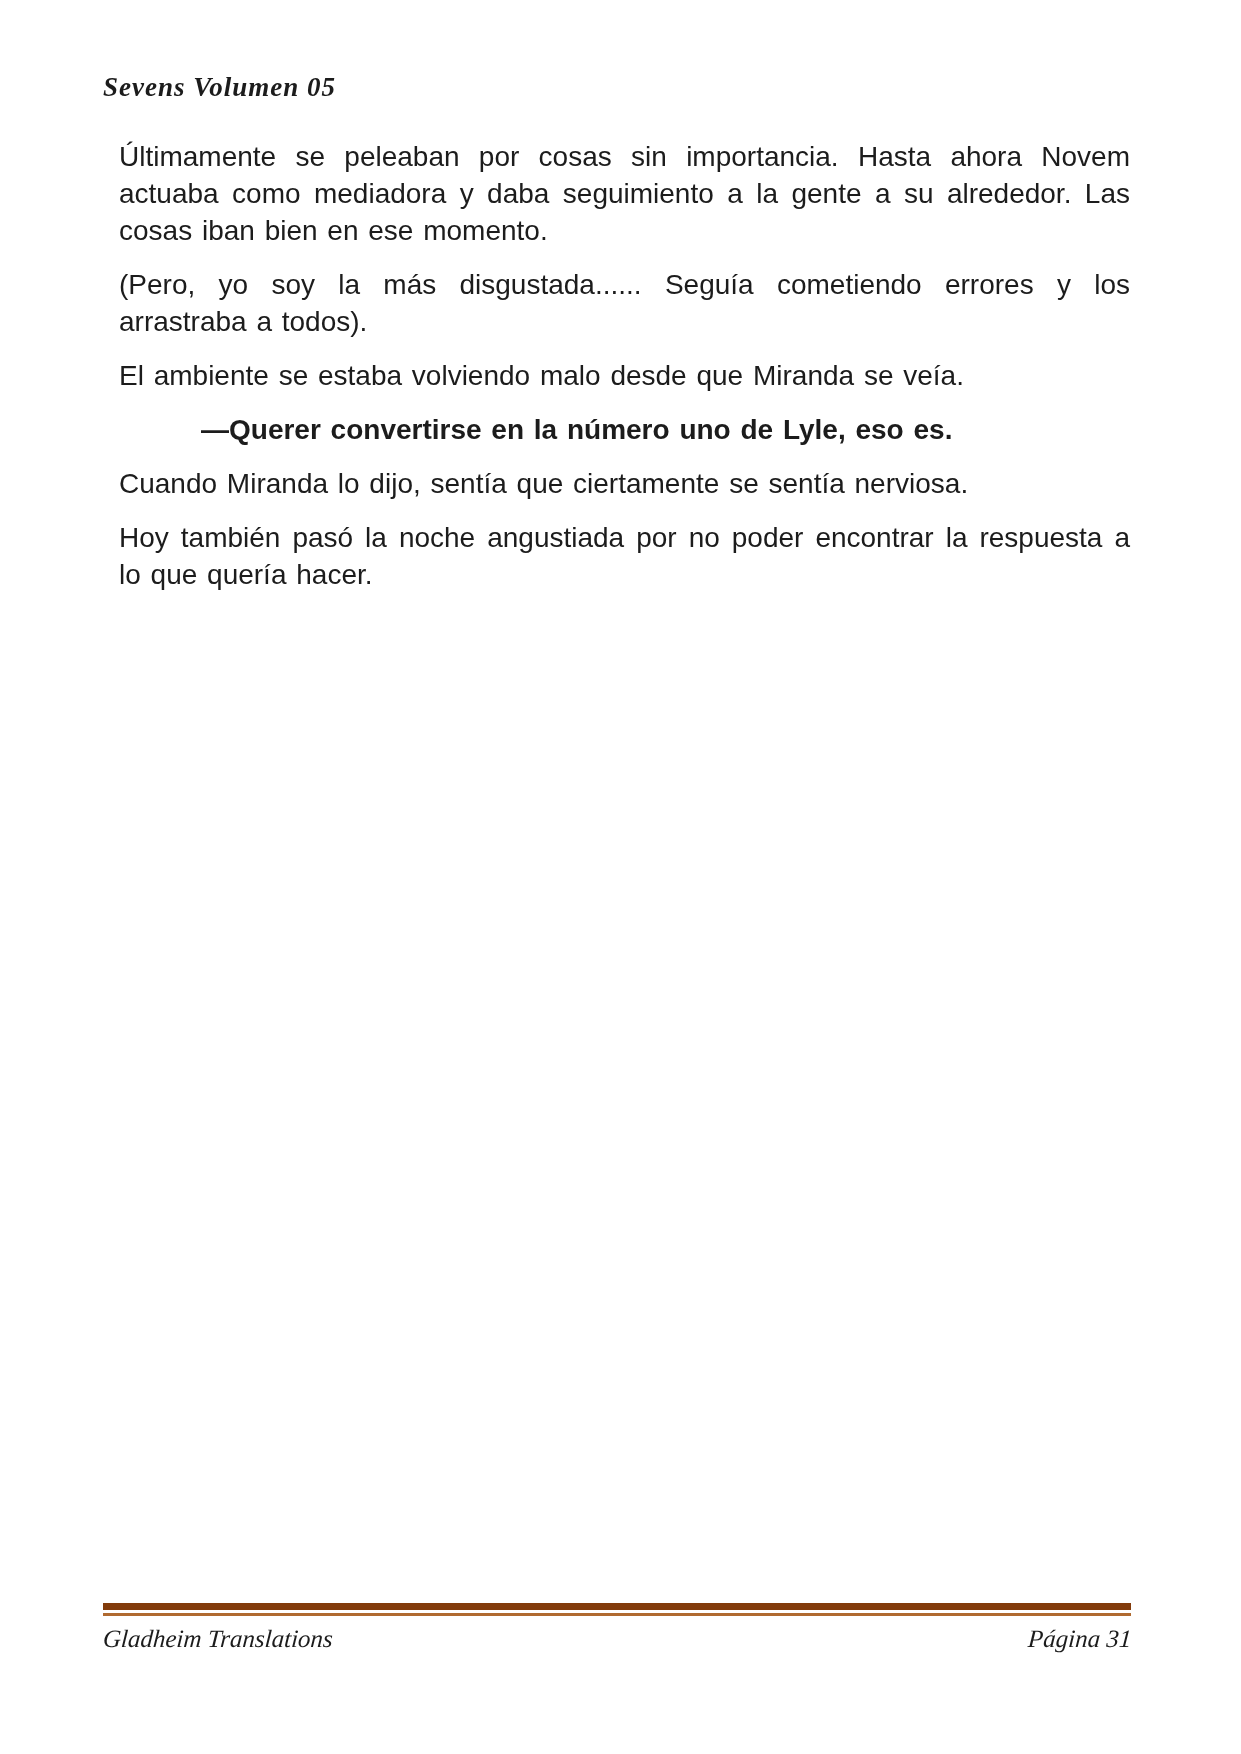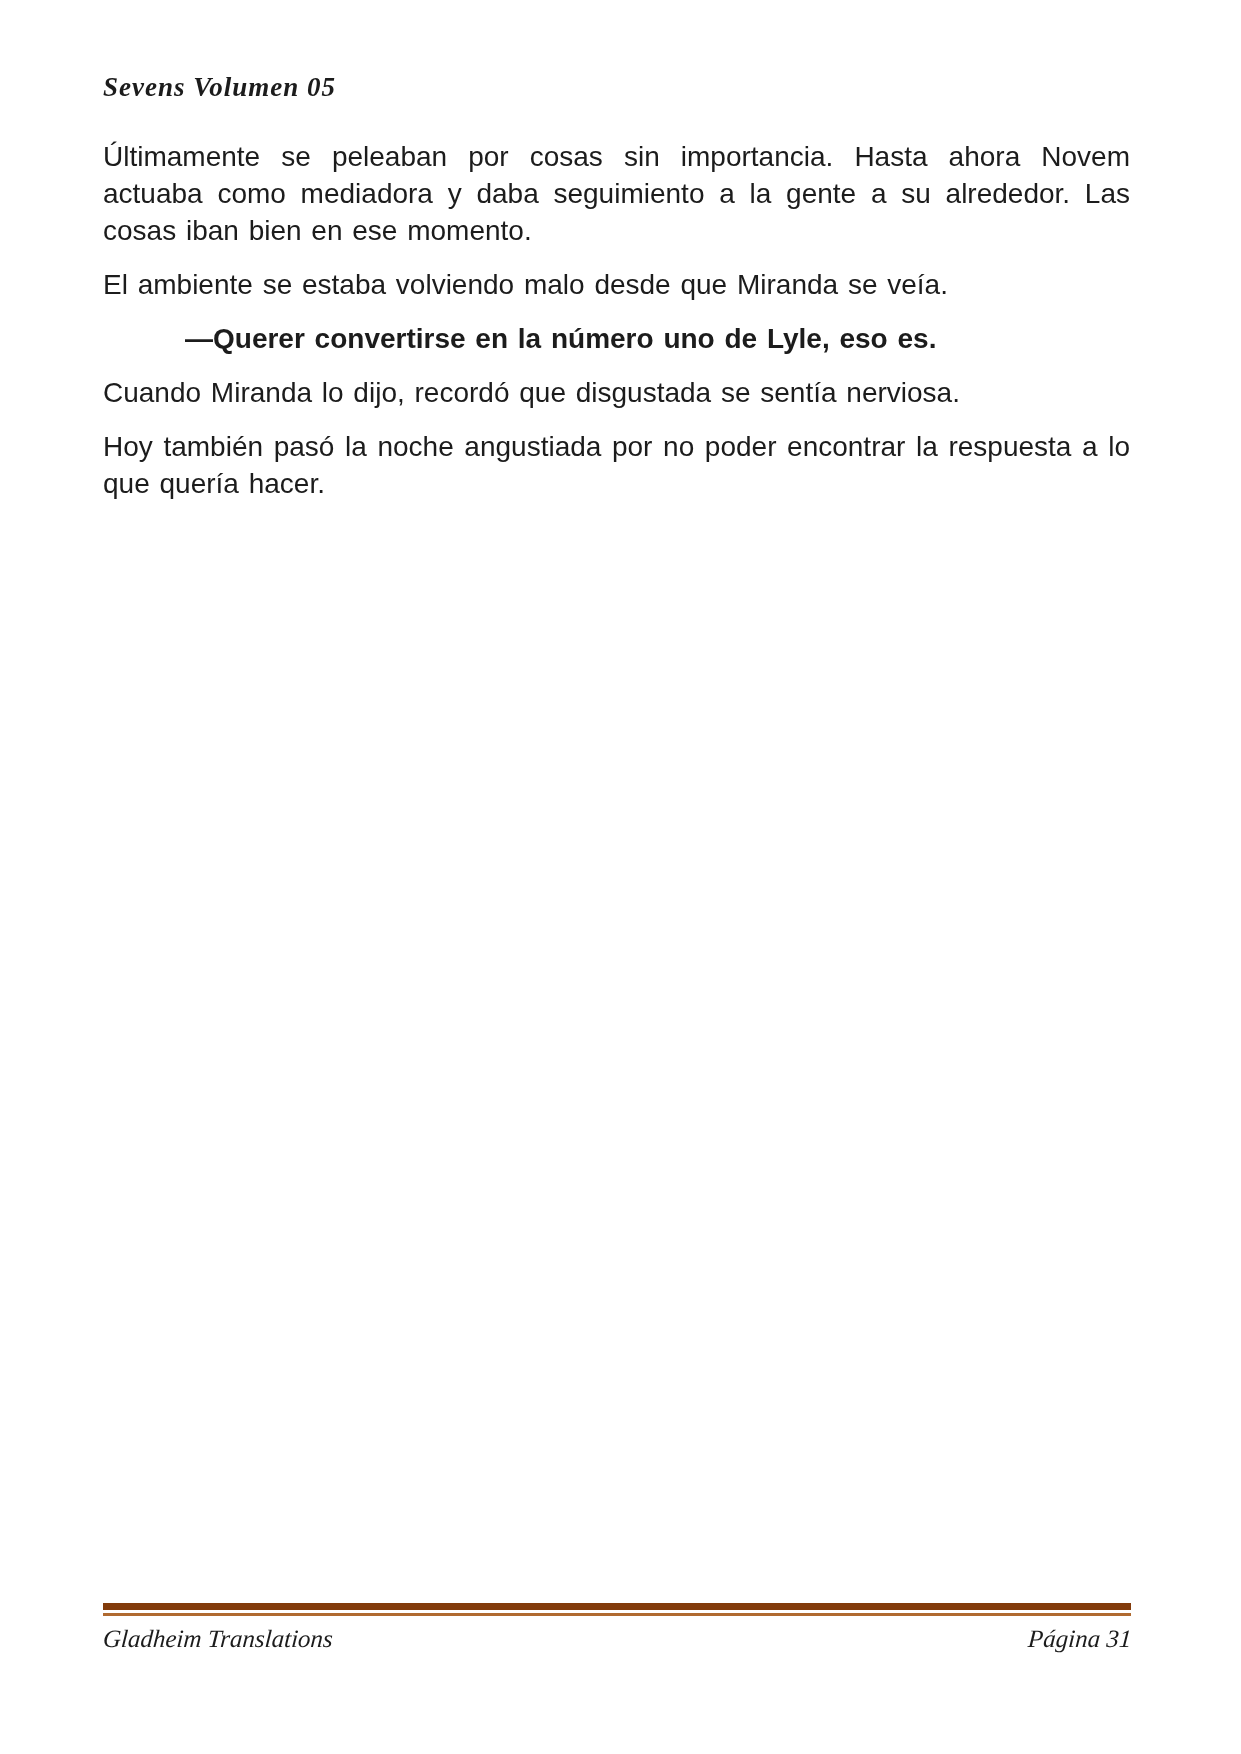--- a/index.html
+++ b/index.html
@@ -33,21 +33,21 @@
     transform-origin: left bottom;
   }
   
   .content {
     position: absolute;
     top: 138px;
     left: 103px;
     width: 1027px;
   }
   .content p.para {
-    margin: 0 0 17px 0;
+    margin: 0 0 17px 16px;
     font-size: 28px;
     line-height: 37px;
     text-align: justify;
     color: #1c1c1c;
     word-spacing: 2px;
   }
   .content p.para.indent {
     text-indent: 82px;
     font-weight: bold;
   }
@@ -85,23 +85,24 @@
 <body>
 
 <div class="page">
 
   <div class="header">
     <span class="header-title">Sevens Volumen 05</span>
   </div>
 
   <div class="content" id="paragraphs">
       <p class="para">Últimamente se peleaban por cosas sin importancia. Hasta ahora Novem actuaba como mediadora y daba seguimiento a la gente a su alrededor. Las cosas iban bien en ese momento.</p>
+      <p class="para">(Pero, yo soy la más disgustada...... Seguía cometiendo errores y los arrastraba a todos).</p>
       <p class="para">El ambiente se estaba volviendo malo desde que Miranda se veía.</p>
       <p class="para indent">—Querer convertirse en la número uno de Lyle, eso es.</p>
-      <p class="para">Cuando Miranda lo dijo, recordó que disgustada se sentía nerviosa.</p>
+      <p class="para">Cuando Miranda lo dijo, sentía que ciertamente se sentía nerviosa.</p>
       <p class="para">Hoy también pasó la noche angustiada por no poder encontrar la respuesta a lo que quería hacer.</p>
     </div>
 
   <div class="footer">
     <div class="footer-rule-thick"></div>
     <div class="footer-rule-thin"></div>
     <div class="footer-row">
       <span class="footer-left">Gladheim Translations</span>
       <span class="footer-right">Página 31</span>
     </div>

